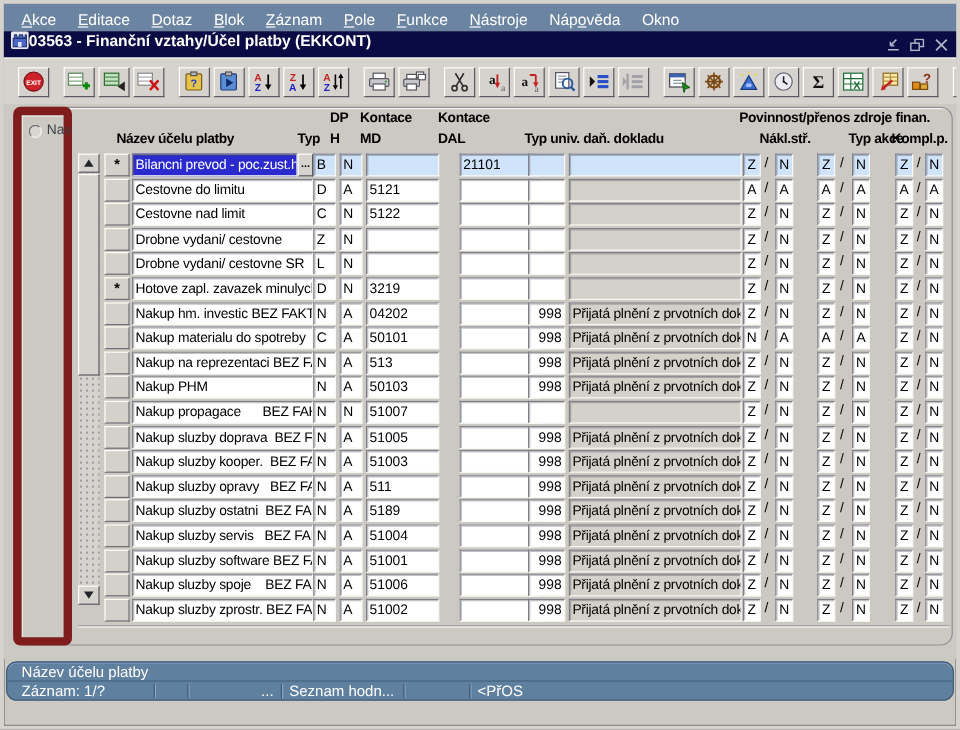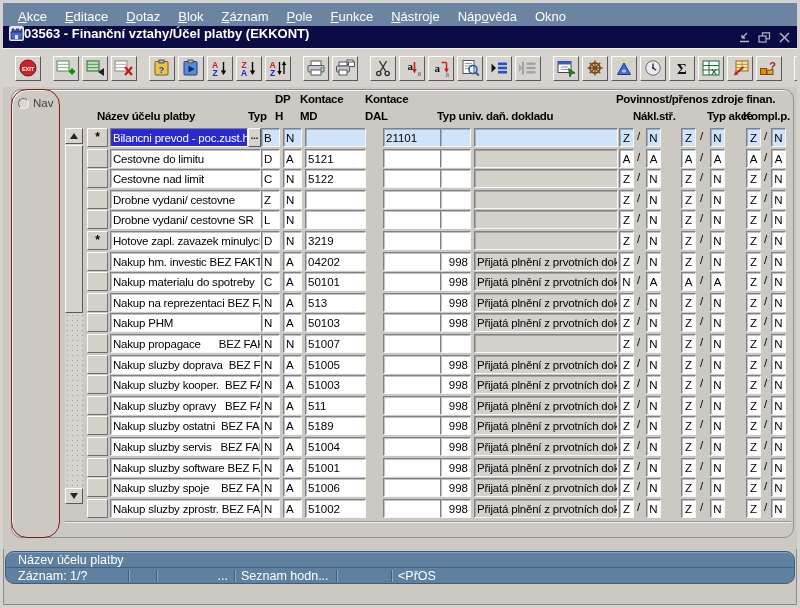--- a/index.html
+++ b/index.html
@@ -33,21 +33,21 @@
   .tbtn{width:26px;height:25px;margin-right:3px;background:#d6d3ce;border:1px solid;
     border-color:#fdfdf6 #585860 #585860 #fdfdf6;display:flex;align-items:center;
     justify-content:center;flex:none;}
   .tgap{width:9px;flex:none;}
   .tbtn svg{display:block;}
   
   .canvas{position:relative;height:462px;background:#ccc9c2;}
   .tab-frame{position:absolute;left:8px;top:2px;width:783px;height:449px;
     border:1px solid #8f8f97;border-radius:10px;box-shadow:inset 1px 1px 0 #f2f2ec;}
   .nav-panel{position:absolute;left:8px;top:2px;width:49px;height:449px;
-    border:1px solid #7f1d1d;border-radius:16px;box-shadow:inset 1px 1px 0 #f2f2ec;background:#ccc9c2;text-align:right;}
+    border:7px solid #7f1d1d;border-radius:6px;box-shadow:inset 1px 1px 0 #f2f2ec;background:#ccc9c2;text-align:right;}
   .nav-radio{position:absolute;left:6px;top:8px;width:11px;height:11px;border-radius:50%;
     background:#d9d6cf;border:1px solid;border-color:#6e6e76 #f4f4ee #f4f4ee #6e6e76;}
   .nav-label{position:absolute;left:21px;top:7px;font-size:11.5px;color:#3a3f46;}
   .hdr{position:absolute;font-weight:bold;font-size:11.5px;letter-spacing:-0.3px;
     color:#000;white-space:nowrap;}
   .block-bottom{position:absolute;left:62px;top:434px;width:726px;height:2px;
     border-top:1px solid #96969e;border-bottom:1px solid #f0f0ea;}
   
   .vscroll{position:absolute;left:62px;top:41px;width:18px;height:376px;
     background:#d6d3ce;background-image:radial-gradient(#9a9aa0 0.8px,transparent 0.9px);

